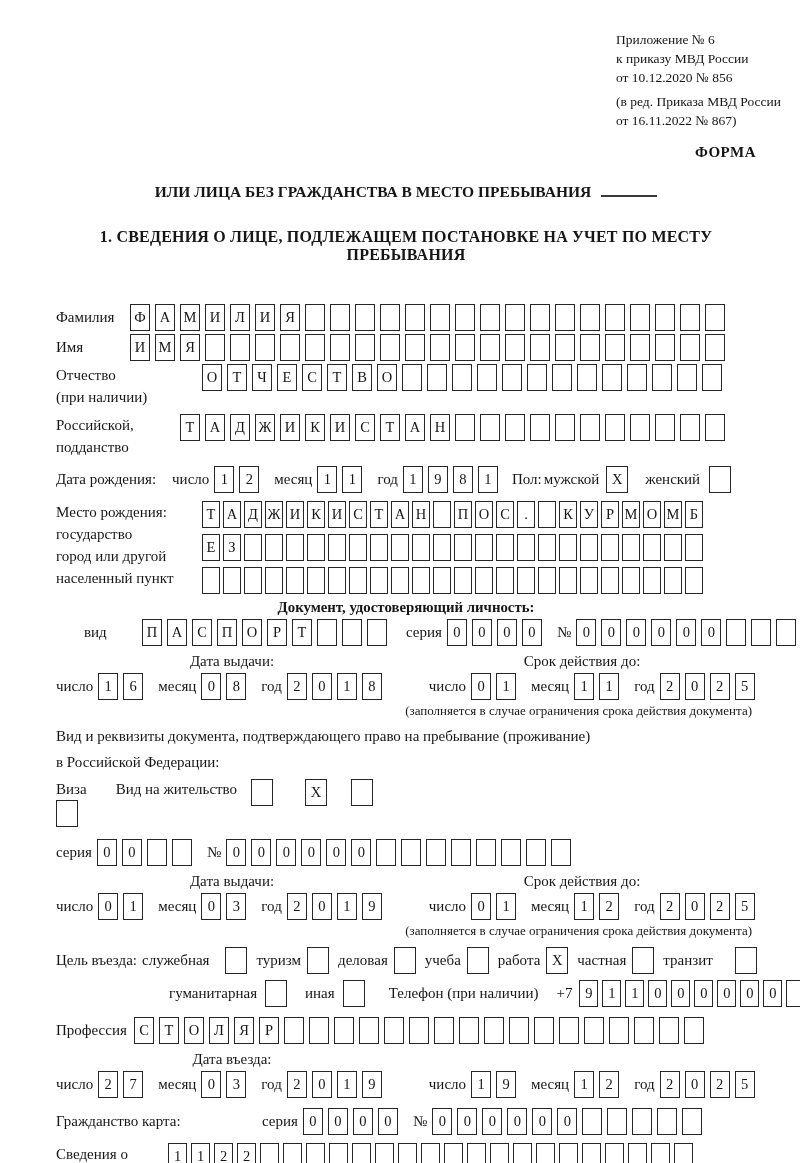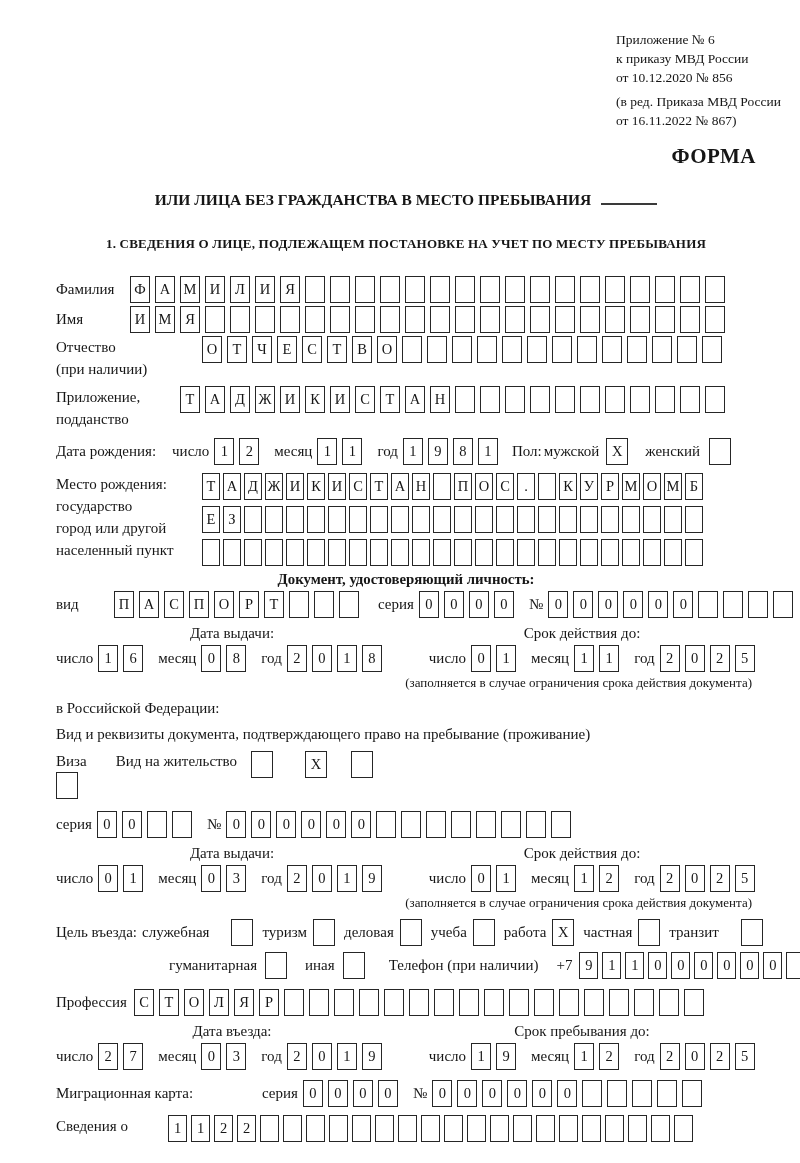--- a/index.html
+++ b/index.html
@@ -6,40 +6,40 @@
   body{
     width:800px;height:1163px;background:#ffffff;color:#161616;
     font-family:"Liberation Serif","DejaVu Serif",serif;font-size:15px;
     overflow:hidden;
   }
   .page{padding:30px 44px 0 56px;}
   .nowrap{white-space:nowrap;}
   
   .hdr{margin-left:560px;font-size:13.5px;line-height:19px;white-space:nowrap;}
   .hdr .g{margin-top:5px;}
-  .forma{text-align:right;font-weight:bold;margin-top:14px;font-size:21px;letter-spacing:.5px;}
+  .forma{text-align:right;font-weight:bold;margin-top:14px;font-size:15px;letter-spacing:.5px;}
   .title{text-align:center;font-weight:bold;font-size:15.5px;line-height:23px;margin-top:19px;}
   .tuline{display:inline-block;width:56px;border-bottom:2px solid #3a3a3a;margin-left:10px;vertical-align:baseline;}
-  .sech{font-weight:bold;font-size:13px;text-align:center;margin-top:25px;letter-spacing:.2px;}
+  .sech{font-weight:bold;font-size:16px;text-align:center;margin-top:25px;letter-spacing:.2px;}
   
   .row{display:flex;align-items:center;margin-top:3px;}
   .top{align-items:flex-start;}
   .lbl{flex:none;}
   .lblcol{flex:none;line-height:22px;}
   .cells{display:inline-flex;flex:none;}
   .cell{flex:none;width:18px;height:25px;border:1.5px solid #262626;margin-right:5px;
         display:inline-flex;align-items:center;justify-content:center;font-size:14.5px;}
   .sm .cell{width:16px;margin-right:3px;}
   .md .cell{width:17px;margin-right:4px;}
   .cbox{flex:none;width:20px;height:25px;border:1.5px solid #262626;display:inline-flex;
         align-items:center;justify-content:center;font-size:14.5px;}
   .w74{width:74px;} .w78{width:78px;} .w112{width:112px;} .w124{width:124px;}
   .w146{width:146px;} .w170{width:170px;}
   .mt6{margin-top:6px;} .mt8{margin-top:8px;} .mt10{margin-top:10px;}
-  .mt12{margin-top:12px;} .mt24{margin-top:24px;}
+  .mt12{margin-top:12px;} .mt24{margin-top:40px;}
   .dochead{font-weight:bold;text-align:center;margin-top:5px;font-size:14.8px;}
   .dhead{display:flex;margin-top:7px;}
   .dh-left{flex:none;width:352px;text-align:center;}
   .dh-right{flex:1;text-align:center;}
   .dlbl{margin:0 5px 0 10px;flex:none;}
   .dlbl.first{margin-left:0;}
   .rgrp{display:flex;align-items:center;margin-left:42px;}
   .note{font-size:13px;text-align:right;margin-top:3px;padding-right:4px;}
   .intro{margin-top:9px;}
   .opts{display:flex;align-items:flex-start;margin-top:8px;}
@@ -156,21 +156,21 @@
         <span class="cell"></span>
         <span class="cell"></span>
         <span class="cell"></span>
         <span class="cell"></span>
         <span class="cell"></span>
       </span>
   </div>
 
   <div class="row top mt6">
     <span class="lblcol w124">
-      <span class="nowrap">Приложение,</span><br>
+      <span class="nowrap">Российской,</span><br>
       <span class="nowrap">подданство</span>
     </span>
     <span class="cells">
         <span class="cell">Т</span>
         <span class="cell">А</span>
         <span class="cell">Д</span>
         <span class="cell">Ж</span>
         <span class="cell">И</span>
         <span class="cell">К</span>
         <span class="cell">И</span>
@@ -309,21 +309,21 @@
             <span class="cell"></span>
             <span class="cell"></span>
           </span>
         </div>
     </span>
   </div>
 
   <div class="dochead">Документ, удостоверяющий личность:</div>
 
   <div class="row">
-    <span class="lbl" style="width:58px;">вид</span>
+    <span class="lbl" style="width:58px;margin-left:28px;">вид</span>
     <span class="cells">
         <span class="cell">П</span>
         <span class="cell">А</span>
         <span class="cell">С</span>
         <span class="cell">П</span>
         <span class="cell">О</span>
         <span class="cell">Р</span>
         <span class="cell">Т</span>
         <span class="cell"></span>
         <span class="cell"></span>
@@ -388,22 +388,22 @@
       <span class="cells">
           <span class="cell">2</span>
           <span class="cell">0</span>
           <span class="cell">2</span>
           <span class="cell">5</span>
         </span>
     </span>
   </div>
   <div class="note">(заполняется в случае ограничения срока действия документа)</div>
 
+  <div class="intro">Вид и реквизиты документа, подтверждающего право на пребывание (проживание)</div>
   <div class="intro">в Российской Федерации:</div>
-  <div class="intro">Вид и реквизиты документа, подтверждающего право на пребывание (проживание)</div>
 
   <div class="opts">
     <span class="opt" style="margin-right:22px;flex-direction:column;">
       <span class="optlbl" style="margin-right:7px;">Виза</span>
       <span class="cbox"></span>
     </span>
     <span class="opt" style="margin-right:24px;">
       <span class="optlbl" style="margin-right:14px;">Вид на жительство</span>
       <span class="cbox"></span>
     </span>
@@ -481,21 +481,21 @@
           <span class="cell">0</span>
           <span class="cell">2</span>
           <span class="cell">5</span>
         </span>
     </span>
   </div>
   <div class="note">(заполняется в случае ограничения срока действия документа)</div>
 
   <div class="row mt8">
     <span class="lbl" style="margin-right:5px;">Цель въезда:</span>
-    <span class="lbl" style="margin-right:22px;">служебная</span>
+    <span class="lbl" style="margin-right:16px;">служебная</span>
     <span class="cbox" style="margin-right:9px;"></span>
     <span class="lbl" style="margin-right:6px;">туризм</span>
     <span class="cbox" style="margin-right:9px;"></span>
     <span class="lbl" style="margin-right:6px;">деловая</span>
     <span class="cbox" style="margin-right:9px;"></span>
     <span class="lbl" style="margin-right:6px;">учеба</span>
     <span class="cbox" style="margin-right:9px;"></span>
     <span class="lbl" style="margin-right:6px;">работа</span>
     <span class="cbox" style="margin-right:9px;">X</span>
     <span class="lbl" style="margin-right:6px;">частная</span>
@@ -548,21 +548,20 @@
         <span class="cell"></span>
         <span class="cell"></span>
         <span class="cell"></span>
         <span class="cell"></span>
         <span class="cell"></span>
       </span>
   </div>
 
   <div class="dhead">
     <span class="dh-left">Дата въезда:</span>
-    <span class="dh-right">Срок пребывания до:</span>
   </div>
   <div class="row">
     <span class="dlbl first">число</span>
     <span class="cells">
         <span class="cell">2</span>
         <span class="cell">7</span>
       </span>
     <span class="dlbl">месяц</span>
     <span class="cells">
         <span class="cell">0</span>
@@ -590,21 +589,21 @@
       <span class="cells">
           <span class="cell">2</span>
           <span class="cell">0</span>
           <span class="cell">2</span>
           <span class="cell">5</span>
         </span>
     </span>
   </div>
 
   <div class="row mt10">
-    <span class="lbl w170">Миграционная карта:</span>
+    <span class="lbl w170">Гражданство карта:</span>
     <span class="dlbl" style="margin-left:36px;">серия</span>
     <span class="cells">
         <span class="cell">0</span>
         <span class="cell">0</span>
         <span class="cell">0</span>
         <span class="cell">0</span>
       </span>
     <span class="dlbl">№</span>
     <span class="cells">
         <span class="cell">0</span>

